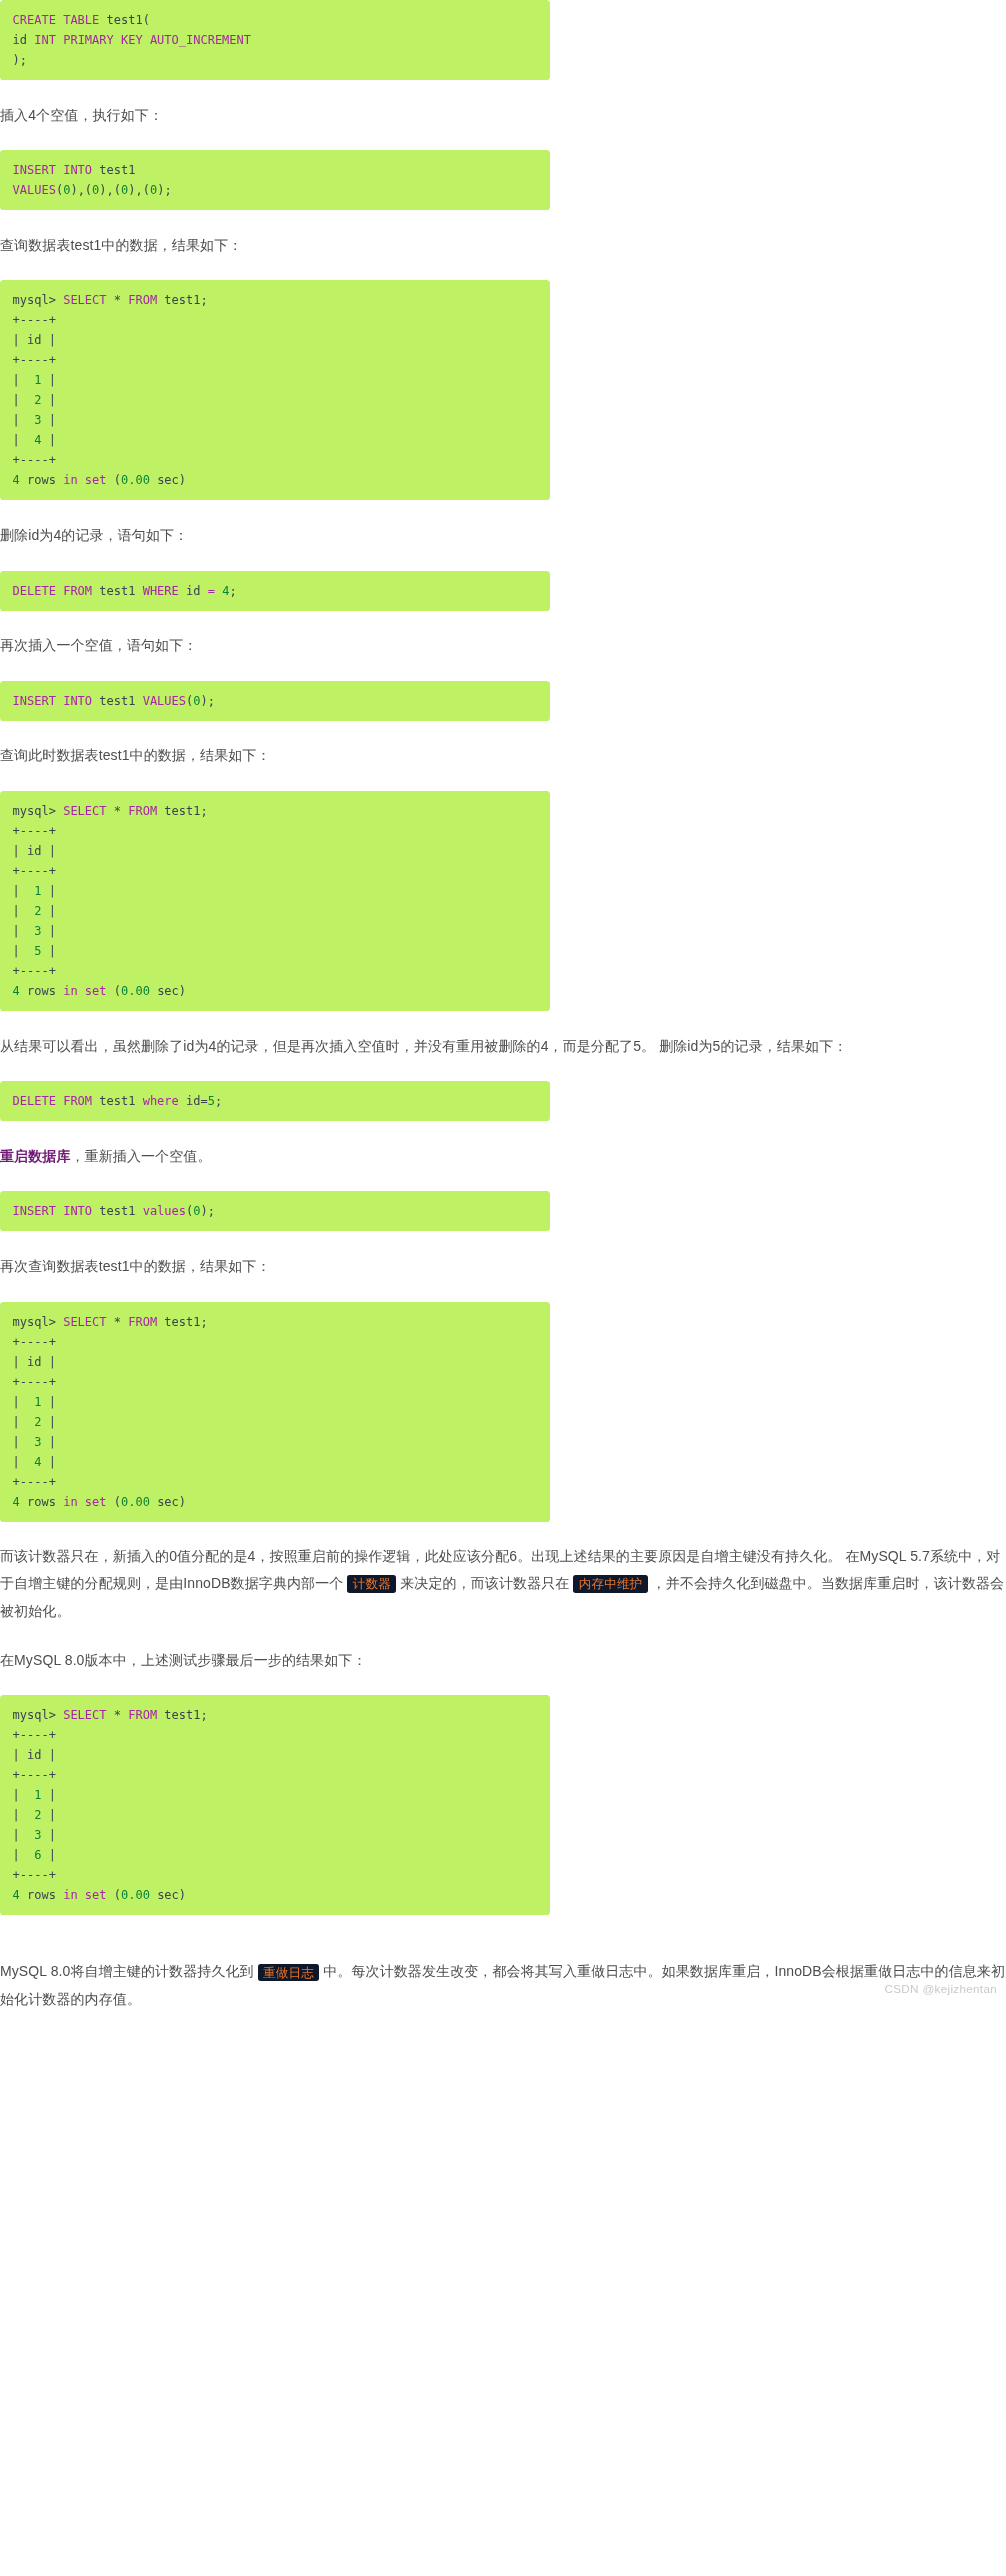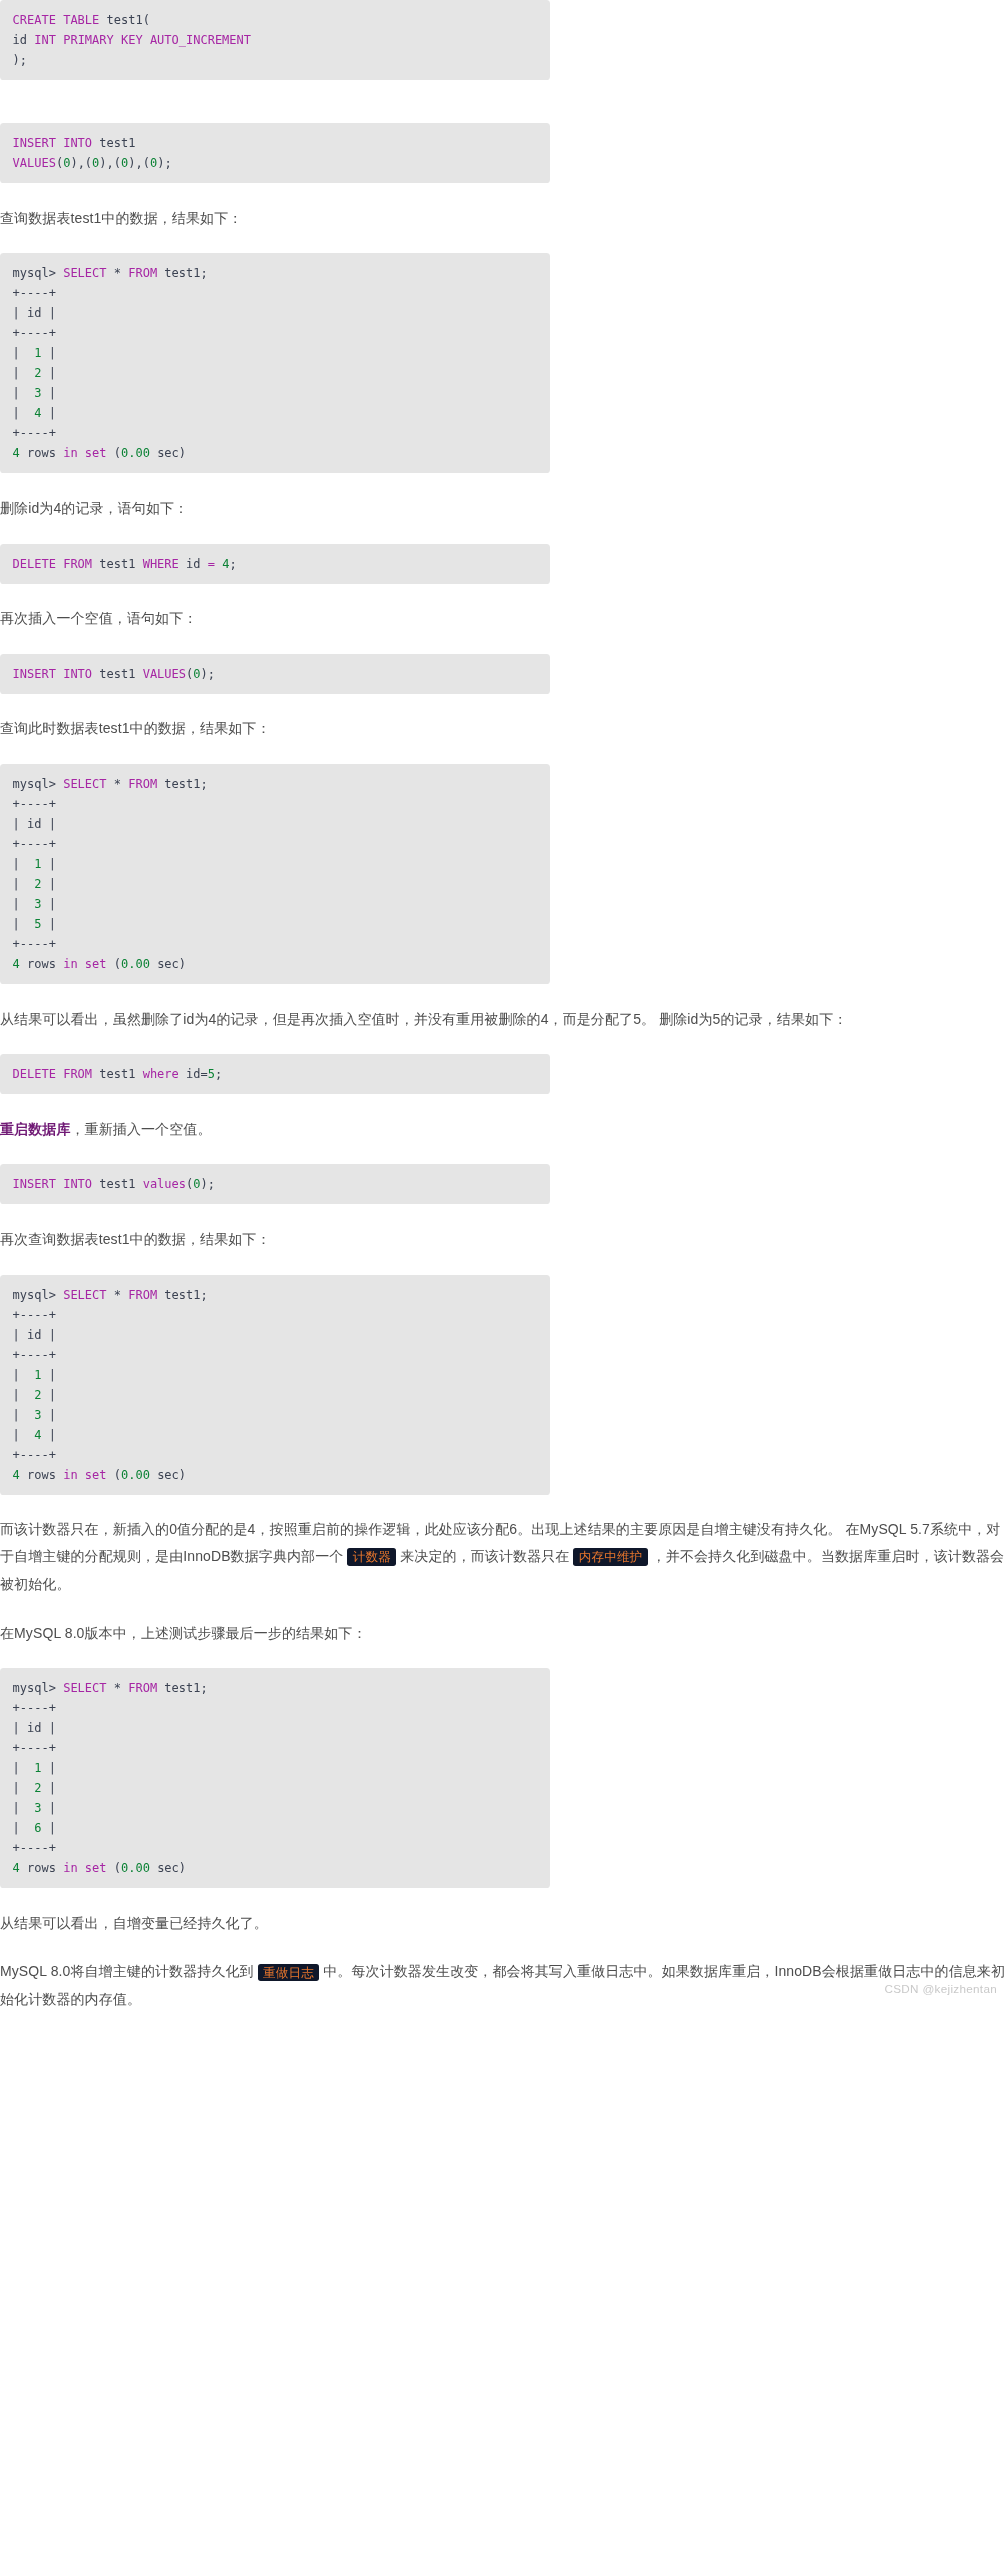--- a/index.html
+++ b/index.html
@@ -14,21 +14,21 @@
     -webkit-font-smoothing: antialiased;
   }
   .page {
     width: 1006px;
     position: relative;
     padding: 0;
     box-sizing: border-box;
   }
   
   .codeblock {
-    background: #e5e5e5;
+    background: #bef264;
     border-radius: 3.6px;
     margin: 0 0 0 0;
     padding: 10px 0 10px 12.6px;
     font-family: "DejaVu Sans Mono", "Liberation Mono", monospace;
     font-size: 12px;
     line-height: 20px;
     color: #3b4252;
     white-space: pre;
     overflow: hidden;
     box-sizing: border-box;
@@ -73,20 +73,21 @@
 </style>
 </head>
 <body>
 
 <div class="page">
   <div id="content">
       <pre class="codeblock"><span class="kw">CREATE TABLE </span><span class="id">test1(</span>
 <span class="id">id </span><span class="kw">INT PRIMARY KEY AUTO_INCREMENT</span>
 <span class="id">);</span></pre>
       <div class="gap-m"></div>
+      <p class="para"><span>插入4个空值，执行如下：</span></p>
       <div class="gap-m"></div>
       <pre class="codeblock"><span class="kw">INSERT INTO </span><span class="id">test1</span>
 <span class="kw">VALUES</span><span class="id">(</span><span class="num">0</span><span class="id">),(</span><span class="num">0</span><span class="id">),(</span><span class="num">0</span><span class="id">),(</span><span class="num">0</span><span class="id">);</span></pre>
       <div class="gap-m"></div>
       <p class="para"><span>查询数据表test1中的数据，结果如下：</span></p>
       <div class="gap-m"></div>
       <pre class="codeblock"><span class="id">mysql&gt; </span><span class="kw">SELECT </span><span class="id">* </span><span class="kw">FROM </span><span class="id">test1;</span>
 <span class="id">+----+</span>
 <span class="id">| id |</span>
 <span class="id">+----+</span>
@@ -147,19 +148,18 @@
 <span class="id">+----+</span>
 <span class="id">| id |</span>
 <span class="id">+----+</span>
 <span class="id">|  </span><span class="num">1</span><span class="id"> |</span>
 <span class="id">|  </span><span class="num">2</span><span class="id"> |</span>
 <span class="id">|  </span><span class="num">3</span><span class="id"> |</span>
 <span class="id">|  </span><span class="num">6</span><span class="id"> |</span>
 <span class="id">+----+</span>
 <span class="num">4</span><span class="id"> rows </span><span class="kw">in set </span><span class="id">(</span><span class="num">0.00</span><span class="id"> sec)</span></pre>
       <div class="gap-m"></div>
-      <p class="para"><span>从结果可以看出，自增变量已经持久化了。</span></p>
       <div class="gap-m"></div>
       <p class="para"><span>MySQL 8.0将自增主键的计数器持久化到 </span><code class="inline">重做日志</code><span> 中。每次计数器发生改变，都会将其写入重做日志中。如果数据库重启，InnoDB会根据重做日志中的信息来初始化计数器的内存值。</span></p>
     </div>
   <div class="watermark">CSDN @kejizhentan</div>
 </div>
 
 
 </body></html>

